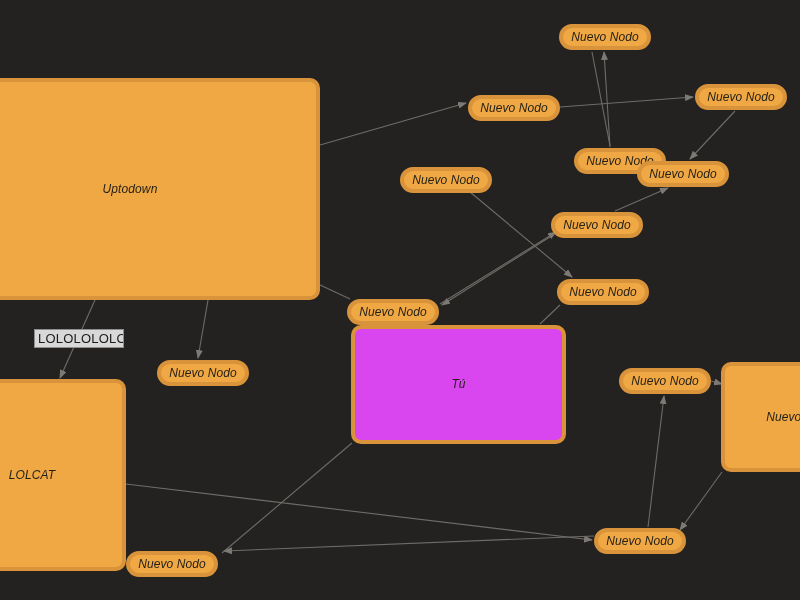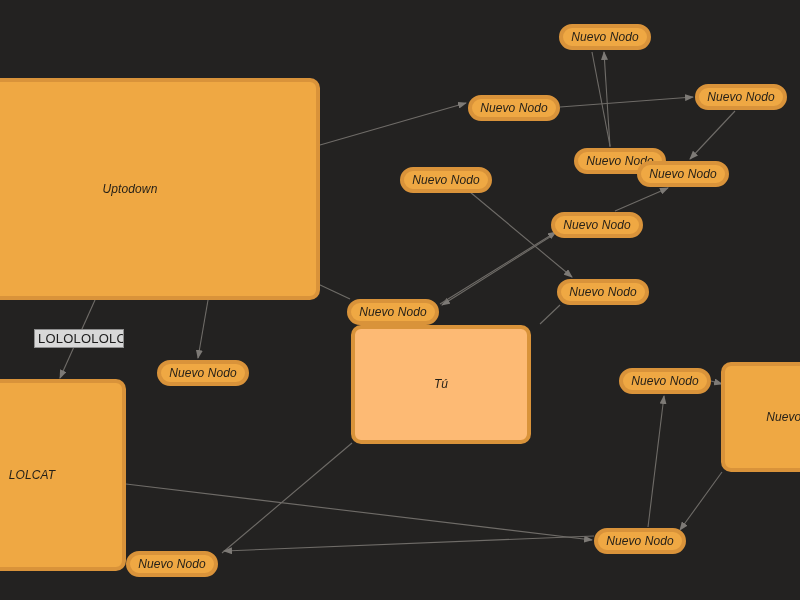--- a/index.html
+++ b/index.html
@@ -103,21 +103,21 @@
       </g>
   </svg>
 
   <div id="nodes-group">
       <div class="node box" style="left: -60px; top: 78px; width: 380px; height: 222px; background: rgb(239, 168, 67); border-color: rgb(217, 147, 58); color: rgb(35, 31, 24);">
         <span class="node-label">Uptodown</span>
       </div>
       <div class="node box" style="left: -62px; top: 379px; width: 188px; height: 192px; background: rgb(239, 168, 67); border-color: rgb(217, 147, 58); color: rgb(35, 31, 24);">
         <span class="node-label">LOLCAT</span>
       </div>
-      <div class="node box" style="left: 351px; top: 325px; width: 180px; height: 119px; background: #fdba74; border-color: rgb(217, 147, 58); color: rgb(35, 31, 24);">
+      <div class="node box" style="left: 351px; top: 325px; width: 215px; height: 119px; background: #d946ef; border-color: rgb(217, 147, 58); color: rgb(35, 31, 24);">
         <span class="node-label">Tú</span>
       </div>
       <div class="node box" style="left: 721px; top: 362px; width: 158px; height: 110px; background: rgb(239, 168, 67); border-color: rgb(217, 147, 58); color: rgb(35, 31, 24);">
         <span class="node-label">Nuevo Nodo</span>
       </div>
       <div class="node pill" style="left: 559px; top: 24px; width: 92px; height: 26px; background: rgb(239, 168, 67); border-color: rgb(217, 147, 58); color: rgb(35, 31, 24);">
         <span class="node-label">Nuevo Nodo</span>
       </div>
       <div class="node pill" style="left: 695px; top: 84px; width: 92px; height: 26px; background: rgb(239, 168, 67); border-color: rgb(217, 147, 58); color: rgb(35, 31, 24);">
         <span class="node-label">Nuevo Nodo</span>

